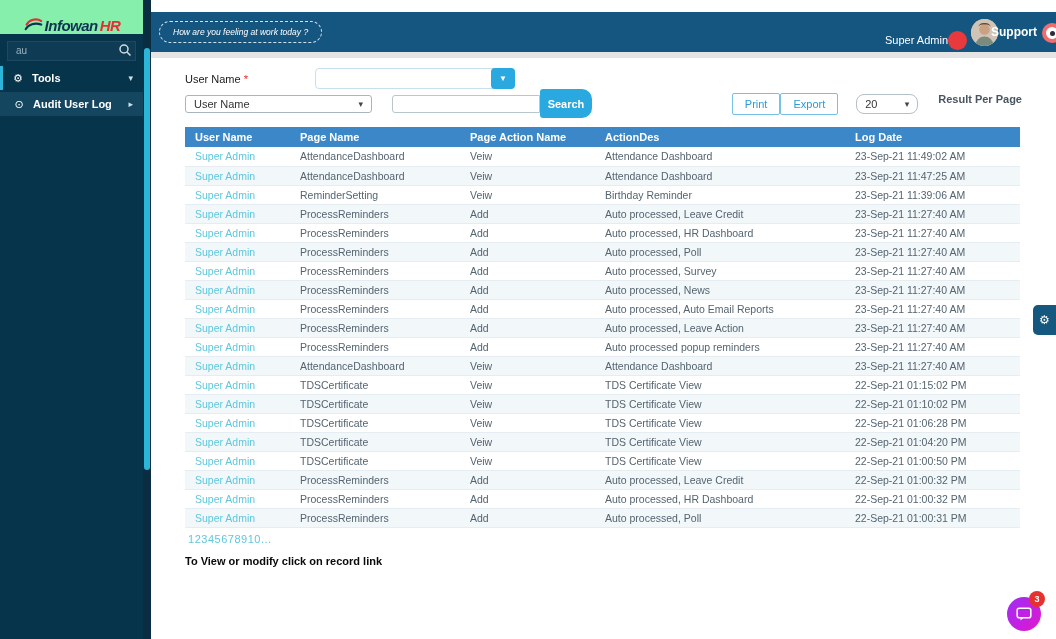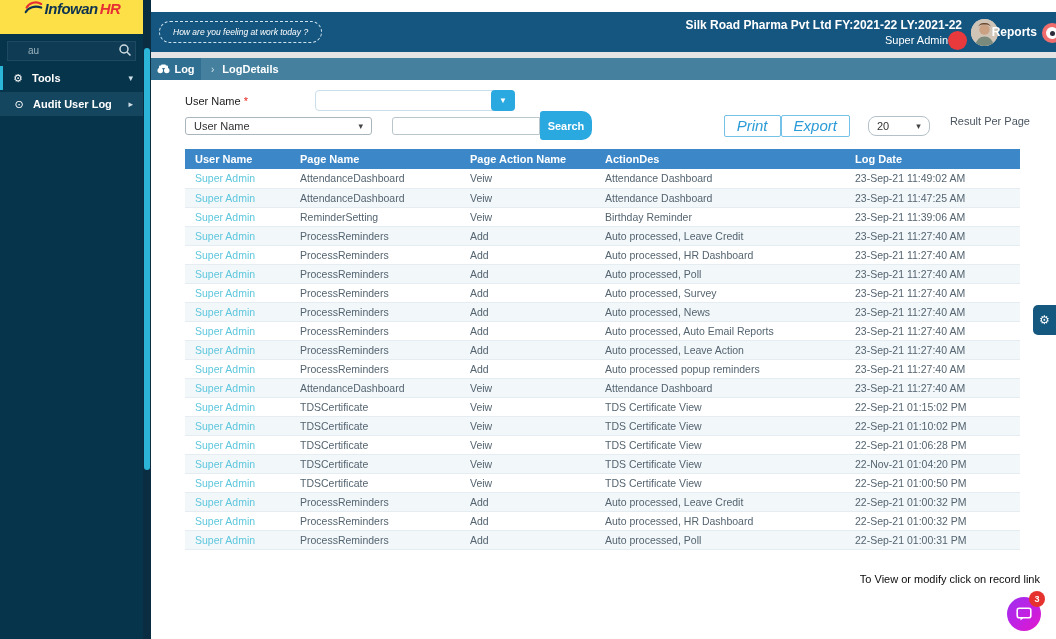--- a/index.html
+++ b/index.html
@@ -2,26 +2,26 @@
 <html><head>
 <meta charset="utf-8">
 <style>
   * { margin:0; padding:0; box-sizing:border-box; }
   html,body { width:1056px; height:639px; }
   body { font-family:"Liberation Sans","DejaVu Sans",sans-serif; background:#fff; overflow:hidden; }
   .app { position:relative; width:1056px; height:639px; overflow:hidden; background:#fff; }
 
   
   .sidebar { position:absolute; left:0; top:0; width:143px; height:639px; background:#06344b; }
-  .logo { height:34px; background:#fde047; display:flex; align-items:flex-start; justify-content:center; gap:2px; }
+  .logo { height:34px; background:#86efac; display:flex; align-items:flex-end; justify-content:center; gap:2px; }
   .logo-swoosh { width:20px; height:17px; }
   .logo-main { font-size:15px; font-weight:bold; font-style:italic; color:#0e3350; letter-spacing:-0.5px; }
   .logo-hr { font-size:15px; font-weight:bold; font-style:italic; color:#e62e34; letter-spacing:-0.5px; }
   .side-search { position:relative; margin:6px 7px 6px 7px; height:20px; }
-  .side-search input { width:100%; height:20px; background:#0f3c54; border:1px solid #1d4a62; color:#9db3bf; font-size:10px; padding:0 20px 0 20px; outline:none; }
+  .side-search input { width:100%; height:20px; background:#0f3c54; border:1px solid #1d4a62; color:#9db3bf; font-size:10px; padding:0 20px 0 8px; outline:none; }
   .side-search .mag { position:absolute; right:4px; top:3px; width:14px; height:14px; }
   .menu-item { display:flex; align-items:center; height:24px; color:#ffffff; font-size:11px; font-weight:bold; cursor:pointer; position:relative; }
   .menu-item .mi-icon { width:14px; text-align:center; margin-right:7px; font-size:11px; font-weight:normal; }
   .menu-item .mi-caret { margin-left:auto; margin-right:10px; font-size:9px; color:#cfe0e8; }
   .mi-tools { border-left:3px solid #2bb6d9; padding-left:8px; }
   .mi-audit { background:#154660; padding-left:12px; margin-top:2px; }
 
   
   .side-scroll { position:absolute; left:143px; top:0; width:8px; height:639px; background:#0a2d42; }
   .side-scroll .thumb { position:absolute; left:1px; top:48px; width:6px; height:422px; background:#2bb6d9; border-radius:3px; }
@@ -53,36 +53,36 @@
   .req { color:#e8231f; margin-left:3px; }
   .kendo-dd { width:200px; height:21px; border:1px solid #c9dfeb; border-radius:4px; background:#fff; position:relative; cursor:pointer; }
   .kendo-dd .dd-btn { position:absolute; right:-1px; top:-1px; width:24px; height:21px; background:#2aa8e0; border-radius:4px; display:flex; align-items:center; justify-content:center; color:#fff; font-size:8px; }
 
   .filter-row2 { display:flex; align-items:center; margin-top:4px; height:21px; }
   .sel { height:18px; border:1px solid #a9b6be; border-radius:3px; background:#fff; font-size:11px; color:#333; display:flex; align-items:center; padding:0 8px; cursor:pointer; position:relative; }
   .sel .sel-caret { margin-left:auto; font-size:9px; color:#444; }
   .sel-field { width:187px; }
   .txt-input { margin-left:20px; width:148px; height:18px; border:1px solid #b9c6cc; border-radius:3px 0 0 3px; padding:0 6px; font-size:11px; outline:none; }
   .search-btn { width:52px; height:29px; background:#2aa8e0; border:none; color:#fff; font-size:11px; font-weight:bold; border-radius:3px 10px 10px 3px; cursor:pointer; }
-  .btn-outline { height:22px; background:#fff; border:1px solid #74c2e8; border-radius:2px; color:#2b9bd7; font-size:15px; padding:0 12px; cursor:pointer;font-style:italic; }
+  .btn-outline { height:22px; background:#fff; border:1px solid #74c2e8; border-radius:2px; color:#2b9bd7; font-size:11px; padding:0 12px; cursor:pointer; }
   .btn-print { margin-left:auto; }
   .btn-export { }
   .sel-pagesize { width:62px; height:20px; margin-left:18px; border-radius:8px; border:1px solid #b4c1c8; }
-  .rpp-label { font-size:11px; color:#4a5560; margin-left:20px; margin-right:10px; align-self:flex-start; }
+  .rpp-label { font-size:11px; color:#4a5560; margin-left:20px; margin-right:18px; align-self:flex-start;font-weight:bold; }
 
   
   .log-table { border-collapse:collapse; width:835px; table-layout:fixed; margin-top:13px; }
   .log-table th { background:#3c87c7; color:#fff; text-align:left; font-size:11px; font-weight:bold; height:20px; padding:0 0 0 10px; white-space:nowrap; overflow:hidden; }
   .log-table td { height:19px; font-size:10.5px; color:#546470; padding:0 0 0 10px; border-bottom:1px solid #e6edf2; white-space:nowrap; overflow:hidden; }
   .log-table tbody tr:nth-child(even) { background:#f2f7fa; }
   .log-table td.link { color:#5ec7dd; cursor:pointer; }
 
   .pagination { margin-top:5px; font-size:11px; color:#5ec7dd; letter-spacing:0.5px; padding-left:3px; }
   .pagination span { cursor:pointer; }
-  .footer-note { margin-top:23px; font-size:11px; font-weight:normal; color:#0a0a0a;text-align:right; }
+  .footer-note { margin-top:10px; font-size:11px; font-weight:bold; color:#0a0a0a; }
 
   
   .gear-tab { position:absolute; right:0; top:305px; width:23px; height:30px; background:#14577f; border-radius:5px 0 0 5px; display:flex; align-items:center; justify-content:center; color:#fff; font-size:12px; cursor:pointer; }
   .chat-fab { position:absolute; right:15px; bottom:8px; width:34px; height:34px; border-radius:50%; background:linear-gradient(135deg,#9d2ff0 0%,#c71fe0 60%,#e318c8 100%); display:flex; align-items:center; justify-content:center; cursor:pointer; }
   .chat-badge { position:absolute; top:-6px; right:-4px; width:16px; height:16px; border-radius:50%; background:#e5322e; color:#fff; font-size:9px; font-weight:bold; display:flex; align-items:center; justify-content:center; }
   .footer-strip { position:absolute; left:151px; bottom:0; width:905px; height:9px; background:#ececec; }
 </style>
 </head>
 <body>
 
@@ -117,55 +117,40 @@
   </aside>
 
   <div class="side-scroll">
     <div class="thumb"></div>
   </div>
 
   <div class="main">
 
     <header class="topbar">
       <button class="mood-btn">How are you feeling at work today ?</button>
-      <div class="company">Silk Road Pharma Pvt Ltd FY:2021-22 LY:2021-22</div>
       <div class="user-line">Super Admin</div>
       <div class="red-dot"></div>
       <div class="avatar">
         <svg viewBox="0 0 27 27" width="27" height="27">
           <rect width="27" height="27" fill="#cfc4b6"></rect>
           <circle cx="13.5" cy="10.5" r="5.2" fill="#caa183"></circle>
           <path d="M7 9 Q8 3.5 13.5 4 Q19 3.5 20 9 Q19.5 5 13.5 5.5 Q7.5 5 7 9Z" fill="#6b4a33"></path>
           <path d="M4 27 Q6 17.5 13.5 17.5 Q21 17.5 23 27Z" fill="#7a8a7d"></path>
         </svg>
       </div>
-      <div class="support-label">Reports</div>
+      <div class="support-label">Support</div>
       <div class="target-ico">
         <span class="ring">
             <span class="dot"></span>
           </span>
       </div>
     </header>
 
     <div class="gap-strip"></div>
 
-    <nav class="breadcrumb">
-      <div class="crumb-root">
-        <svg width="13" height="10" viewBox="0 0 26 20">
-          <rect x="8" y="1" width="10" height="7" rx="2" fill="#fff"></rect>
-          <circle cx="6.5" cy="13" r="5.5" fill="#fff"></circle>
-          <circle cx="19.5" cy="13" r="5.5" fill="#fff"></circle>
-          <rect x="4" y="3" width="6" height="8" rx="2" fill="#fff"></rect>
-          <rect x="16" y="3" width="6" height="8" rx="2" fill="#fff"></rect>
-        </svg>
-        <span>Log</span>
-      </div>
-      <span class="crumb-sep">›</span>
-      <span class="crumb-current">LogDetails</span>
-    </nav>
 
     <section class="content">
 
       <div class="filter-row1">
         <span class="lbl-user"><span>User Name</span><span class="req">*</span></span>
         <div class="kendo-dd">
           <span class="dd-btn">
               <span>▼</span>
             </span>
         </div>
@@ -308,21 +293,21 @@
               <td>TDSCertificate</td>
               <td>Veiw</td>
               <td>TDS Certificate View</td>
               <td>22-Sep-21 01:06:28 PM</td>
             </tr>
             <tr>
               <td class="link">Super Admin</td>
               <td>TDSCertificate</td>
               <td>Veiw</td>
               <td>TDS Certificate View</td>
-              <td>22-Nov-21 01:04:20 PM</td>
+              <td>22-Sep-21 01:04:20 PM</td>
             </tr>
             <tr>
               <td class="link">Super Admin</td>
               <td>TDSCertificate</td>
               <td>Veiw</td>
               <td>TDS Certificate View</td>
               <td>22-Sep-21 01:00:50 PM</td>
             </tr>
             <tr>
               <td class="link">Super Admin</td>
@@ -341,20 +326,21 @@
             <tr>
               <td class="link">Super Admin</td>
               <td>ProcessReminders</td>
               <td>Add</td>
               <td>Auto processed, Poll</td>
               <td>22-Sep-21 01:00:31 PM</td>
             </tr>
           </tbody>
       </table>
 
+      <div class="pagination"><span>1</span><span>2</span><span>3</span><span>4</span><span>5</span><span>6</span><span>7</span><span>8</span><span>9</span><span>10</span><span>...</span></div>
 
       <div class="footer-note">To View or modify click on record link</div>
 
     </section>
 
     <div class="footer-strip"></div>
   </div>
 
   <div class="gear-tab">
     <span>⚙</span>

